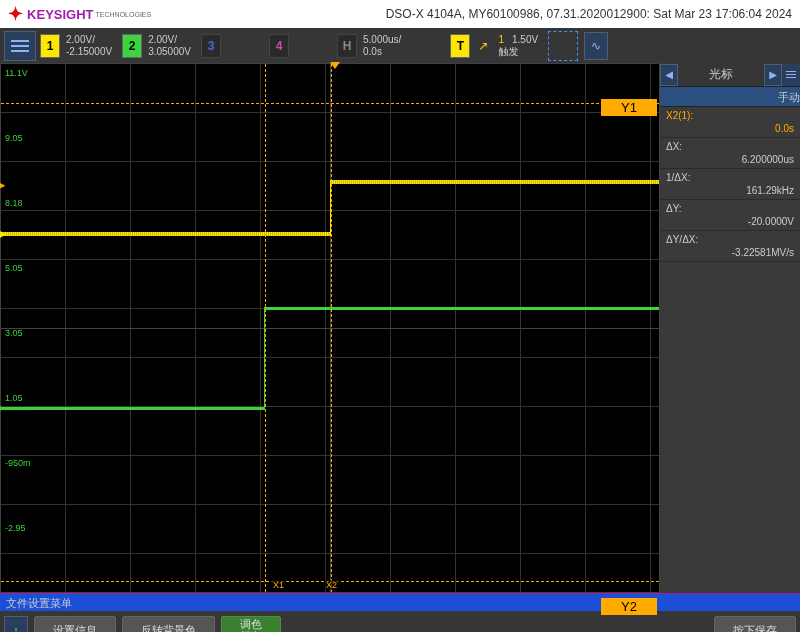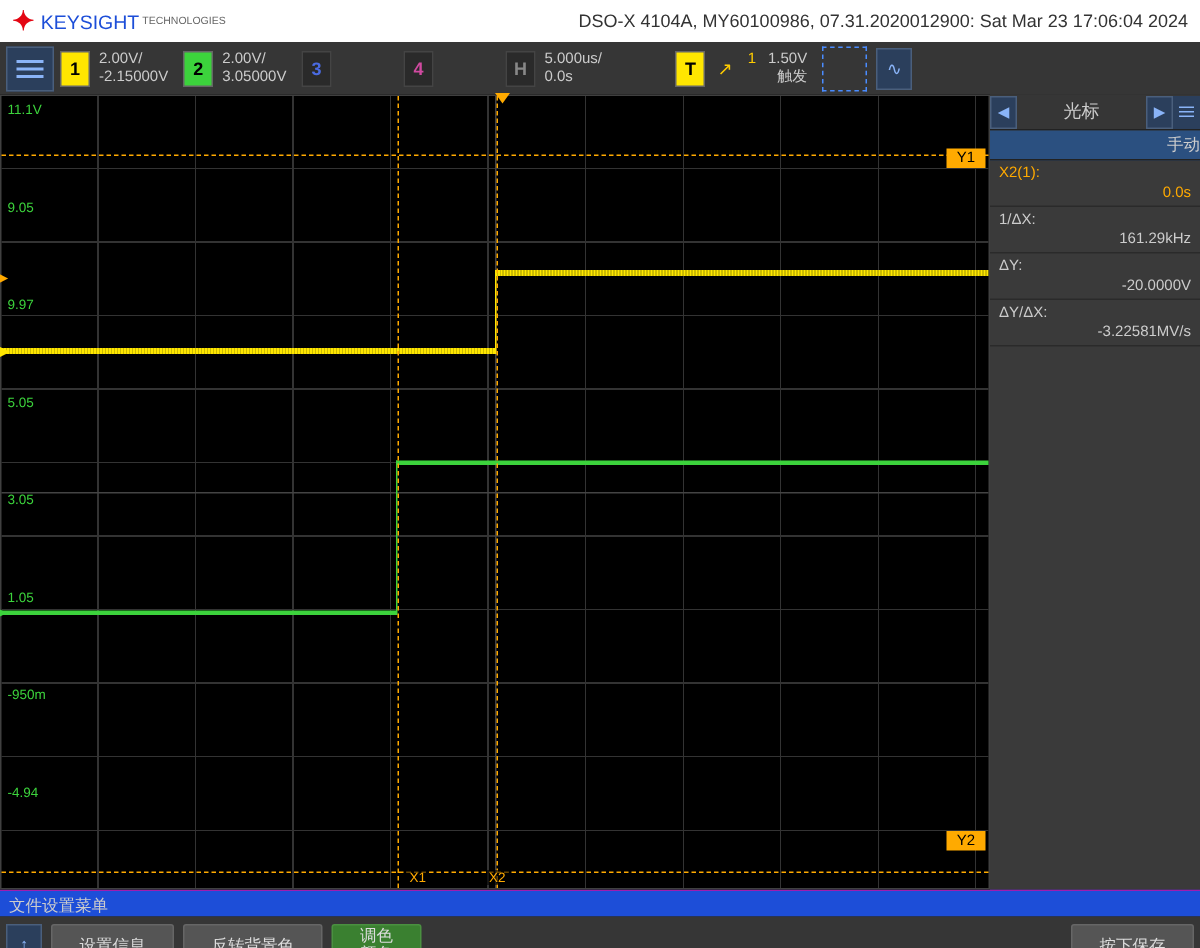--- a/index.html
+++ b/index.html
@@ -1,20 +1,20 @@
 <!DOCTYPE html>
 <html><head>
 <meta charset="utf-8">
 <style>
 *{margin:0;padding:0;box-sizing:border-box;font-family:Arial,sans-serif}
 body{width:800px;height:632px;background:#1a1a1a;color:#ccc;font-size:11px;overflow:hidden}
 .header{height:28px;background:#fff;display:flex;align-items:center;padding:0 8px}
 .logo{display:flex;align-items:center}
 .logo-icon{color:#e30613;font-size:18px;font-weight:bold;margin-right:4px}
-.logo-text{color:#1d4ed8;font-size:13px;font-weight:normal}
+.logo-text{color:#a21caf;font-size:13px;font-weight:bold}
 .logo-sub{color:#666;font-size:7px;margin-left:2px}
 .model-info{margin-left:auto;color:#333;font-size:12px}
 .toolbar{height:35px;background:#363636;display:flex;align-items:center;padding:2px 4px;gap:4px}
 .menu-btn{width:32px;height:30px;background:#2b3f5c;border:1px solid #4a5f7c;display:flex;flex-direction:column;justify-content:center;align-items:center;gap:3px;cursor:pointer}
 .menu-btn span{width:18px;height:2px;background:#8ab4f8}
 .ch-box{width:20px;height:24px;display:flex;align-items:center;justify-content:center;font-weight:bold;font-size:12px;border:1px solid #666}
 .ch1{background:#ffe600;color:#000}
 .ch2{background:#3cd33c;color:#000}
 .ch3{background:#2a2a2a;color:#4a6ae0;border-color:#444}
 .ch4{background:#2a2a2a;color:#d04aa0;border-color:#444}
@@ -42,21 +42,21 @@
 .trace2b{position:absolute;left:40%;right:0;top:243px;height:3px;background:#3cd33c}
 .trace2v{position:absolute;left:40%;width:1px;top:243px;height:103px;background:#3cd33c}
 .cursor-x1{position:absolute;top:0;bottom:0;left:264px;width:1px;border-left:1px dashed #ffaa00}
 .cursor-x2{position:absolute;top:0;bottom:0;left:330px;width:1px;border-left:1px dashed #ffaa00}
 .cursor-y1{position:absolute;left:0;right:0;top:39px;height:1px;border-top:1px dashed #ffaa00}
 .cursor-y2{position:absolute;left:0;right:0;top:517px;height:1px;border-top:1px dashed #ffaa00}
 .cursor-lbl{position:absolute;font-size:9px;color:#ffaa00;background:rgba(0,0,0,0.6);padding:0 2px}
 .ch1-gnd{position:absolute;left:-8px;top:164px;color:#ffe600;font-size:10px;font-weight:bold}
 .ch2-gnd{position:absolute;left:-10px;top:338px;color:#3cd33c;font-size:10px;font-weight:bold}
 .t-mark{position:absolute;left:-8px;top:116px;color:#ffaa00;font-size:9px}
-.cursor-tag{position:absolute;right:2px;font-size:10px;padding:1px 7px}
+.cursor-tag{position:absolute;right:2px;font-size:13px;padding:1px 20px}
 .trig-mark{position:absolute;left:329px;top:-2px;width:0;height:0;border-left:5px solid transparent;border-right:5px solid transparent;border-top:7px solid #ffaa00}
 .sidebar{width:140px;background:#3a3a3a;display:flex;flex-direction:column}
 .sb-header{height:24px;background:#363636;display:flex;align-items:center;border-bottom:1px solid #222}
 .sb-nav{width:18px;height:22px;background:#2b3f5c;border:1px solid #4a5f7c;display:flex;align-items:center;justify-content:center;color:#8ab4f8;font-size:10px;cursor:pointer}
 .sb-title{flex:1;text-align:center;color:#ccc;font-size:12px}
 .sb-menu{width:18px;height:22px;background:#2b3f5c;display:flex;align-items:center;justify-content:center;cursor:pointer}
 .sb-menu span{width:10px;height:1px;background:#8ab4f8;margin:1px 0}
 .sb-menu{flex-direction:column}
 .sb-mode{height:20px;background:#2b5080;color:#ccc;text-align:right;line-height:20px;font-size:11px;border-bottom:1px solid #222}
 .measure{padding:3px 6px;border-bottom:1px solid #2a2a2a}
@@ -108,57 +108,57 @@
     <span class="v2">0.0s</span>
   </div>
   <div style="width:35px"></div>
   <div class="ch-box chT">T</div>
   <span class="trig-edge">↗</span>
   <div class="trig-info">
     <div style="display:flex;gap:8px">
       <span class="r1">1</span>
       <span>1.50V</span>
     </div>
-    <span style="text-align:right">触发</span>
+    <span style="">触发</span>
   </div>
   <div class="select-box"></div>
   <div class="wave-btn">∿</div>
 </div>
 
 <div class="main">
   <div class="grid-area">
     <div class="grid-bg"></div>
     <div class="center-v"></div>
     <div class="center-h"></div>
     <div class="trig-mark"></div>
     <div class="y-labels">
       <span>11.1V</span>
       <span>9.05</span>
-      <span>9.97</span>
+      <span>8.18</span>
       <span>5.05</span>
       <span>3.05</span>
       <span>1.05</span>
       <span>-950m</span>
-      <span>-4.94</span>
+      <span>-2.95</span>
       <span></span>
     </div>
     <div class="trace1a"></div>
     <div class="trace1b"></div>
     <div class="trace1v"></div>
     <div class="trace2a"></div>
     <div class="trace2b"></div>
     <div class="trace2v"></div>
     <div class="cursor-x1"></div>
     <div class="cursor-x2"></div>
     <div class="cursor-y1"></div>
     <div class="cursor-y2"></div>
     <div class="cursor-lbl" style="left:270px;bottom:2px">X1</div>
     <div class="cursor-lbl" style="left:323px;bottom:2px">X2</div>
     <div class="cursor-tag" style="top:35px;background:#ffaa00;color:#000">Y1</div>
-    <div class="cursor-tag" style="top:490px;background:#ffaa00;color:#000">Y2</div>
+    <div class="cursor-tag" style="top:534px;background:#ffaa00;color:#000">Y2</div>
     <div class="ch1-gnd">1▶</div>
     <div class="ch2-gnd">2▶</div>
     <div class="t-mark">T▶</div>
   </div>
 
   <div class="sidebar">
     <div class="sb-header">
       <div class="sb-nav">◀</div>
       <div class="sb-title">光标</div>
       <div class="sb-nav">▶</div>
@@ -167,20 +167,24 @@
           <span></span>
           <span></span>
         </div>
     </div>
     <div class="sb-mode">手动</div>
     <div class="measure">
       <div class="lbl x2">X2(1):</div>
       <div class="val" style="color:#ffaa00">0.0s</div>
     </div>
     <div class="measure">
+      <div class="lbl">ΔX:</div>
+      <div class="val">6.200000us</div>
+    </div>
+    <div class="measure">
       <div class="lbl">1/ΔX:</div>
       <div class="val">161.29kHz</div>
     </div>
     <div class="measure">
       <div class="lbl">ΔY:</div>
       <div class="val">-20.0000V</div>
     </div>
     <div class="measure">
       <div class="lbl">ΔY/ΔX:</div>
       <div class="val">-3.22581MV/s</div>

